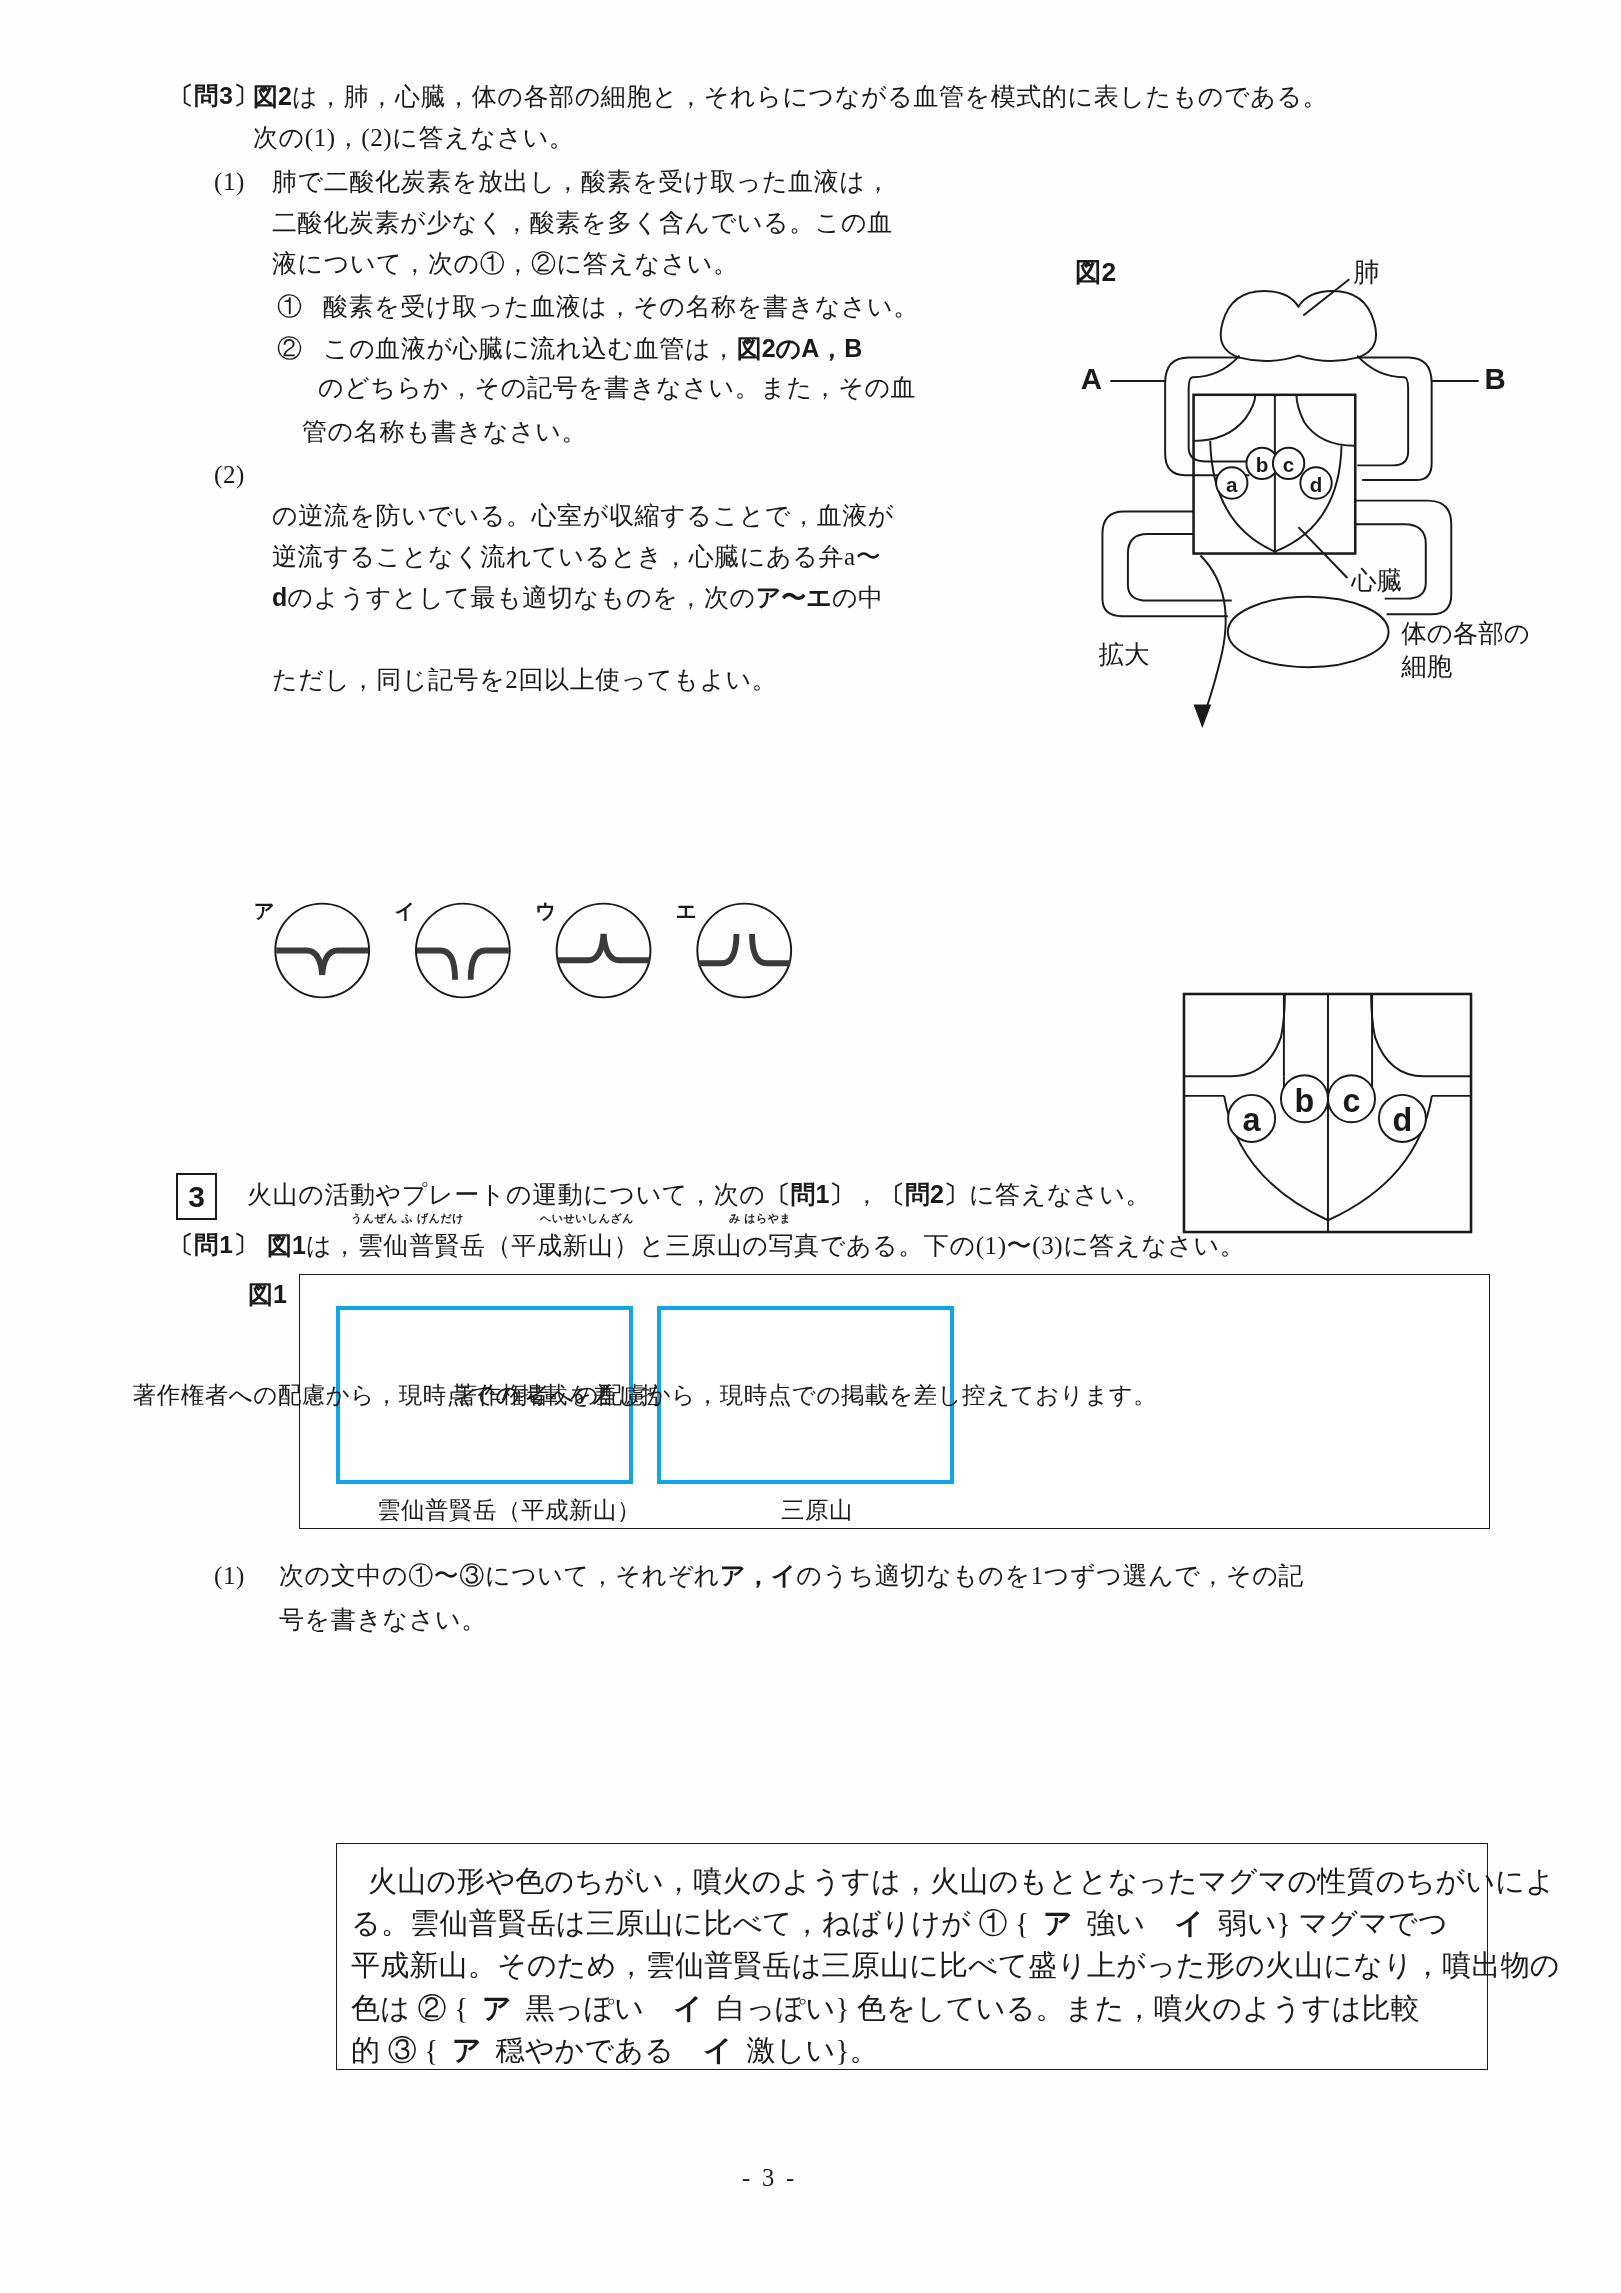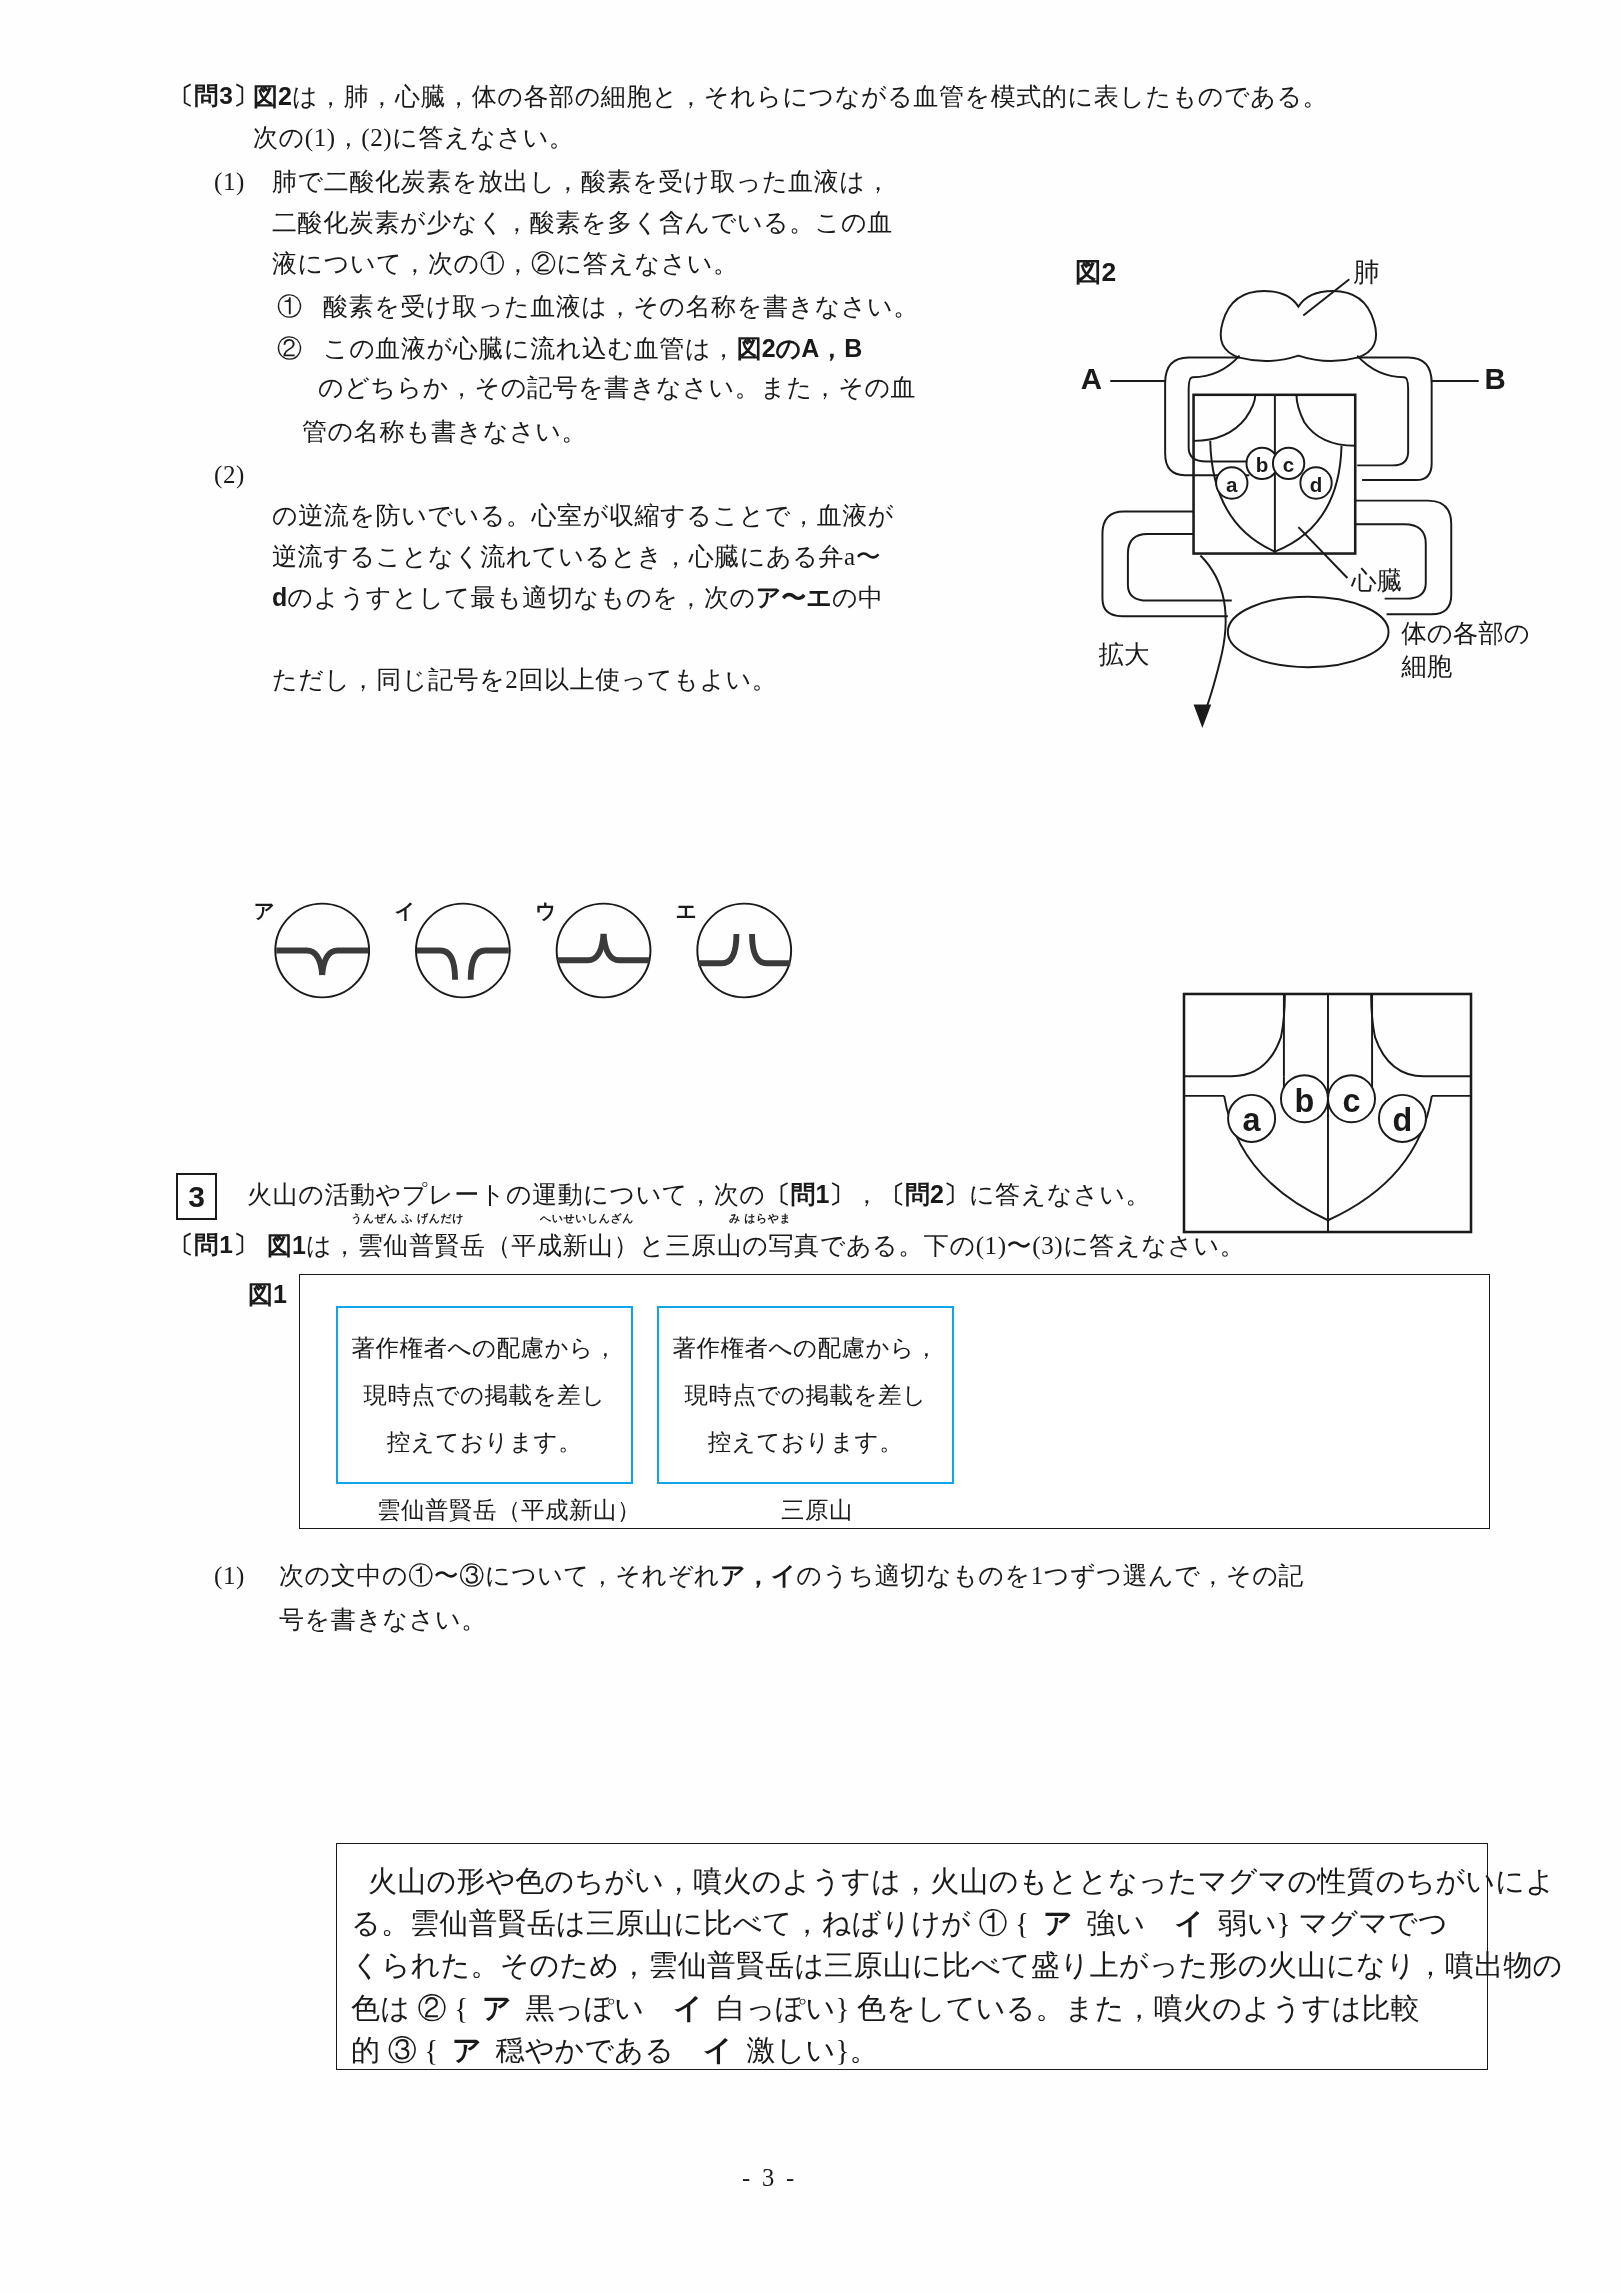--- a/index.html
+++ b/index.html
@@ -63,25 +63,24 @@
 
   
   .fig1-frame {
     position: absolute;
     border: 1.6px solid #1a1a1a;
     box-sizing: border-box;
     background: #fff;
   }
   .photo-box {
     position: absolute;
-    border: 2px solid #0ea5e9;
+    border: 4px solid #0ea5e9;
     box-sizing: border-box;
     background: #fff;
     display: flex;
-    flex-direction: column;
     align-items: center;
     justify-content: center;
   }
   .photo-box .pl {
     font-size: 23.5px;
     line-height: 2.0;
     letter-spacing: 0.5px;
     white-space: nowrap;
   }
   .photo-cap {
@@ -344,21 +343,21 @@
   <div class="line" style="left:279px; top:1607px;">号を書きなさい。</div>
 
   <div class="stmt-box" style="left:336px; top:1843px; width:1152px; height:227px;"></div>
 
   <div class="stmt-line" style="left:368px; top:1867px;">火山の形や色のちがい，噴火のようすは，火山のもととなったマグマの性質のちがいによ</div>
 
   <div class="stmt-line" style="left:351px; top:1909px;">
     <span>る。雲仙普賢岳は三原山に比べて，ねばりけが ① {</span><span style="display:inline-block;width:13.7px"></span><span class="b">ア</span><span style="display:inline-block;width:13.7px"></span><span>強い</span><span style="display:inline-block;width:29px"></span><span class="b">イ</span><span style="display:inline-block;width:13.7px"></span><span>弱い</span><span>} マグマでつ</span>
   </div>
 
-  <div class="stmt-line" style="left:351px; top:1951px;">くられた。そのため，雲仙普賢岳は三原山に比べて盛り上がった形の火山になり，噴出物の</div>
+  <div class="stmt-line" style="left:351px; top:1951px;">平成新山。そのため，雲仙普賢岳は三原山に比べて盛り上がった形の火山になり，噴出物の</div>
 
   <div class="stmt-line" style="left:351px; top:1994px;">
     <span>色は ② {</span><span style="display:inline-block;width:13.7px"></span><span class="b">ア</span><span style="display:inline-block;width:13.7px"></span><span>黒っぽい</span><span style="display:inline-block;width:29px"></span><span class="b">イ</span><span style="display:inline-block;width:13.7px"></span><span>白っぽい</span><span>} 色をしている。また，噴火のようすは比較</span>
   </div>
 
   <div class="stmt-line" style="left:351px; top:2036px;">
     <span>的 ③ {</span><span style="display:inline-block;width:13.7px"></span><span class="b">ア</span><span style="display:inline-block;width:13.7px"></span><span>穏やかである</span><span style="display:inline-block;width:29px"></span><span class="b">イ</span><span style="display:inline-block;width:13.7px"></span><span>激しい</span><span>}。</span>
   </div>
 
   <div class="pageno" style="left:742px; top:2164px;">

